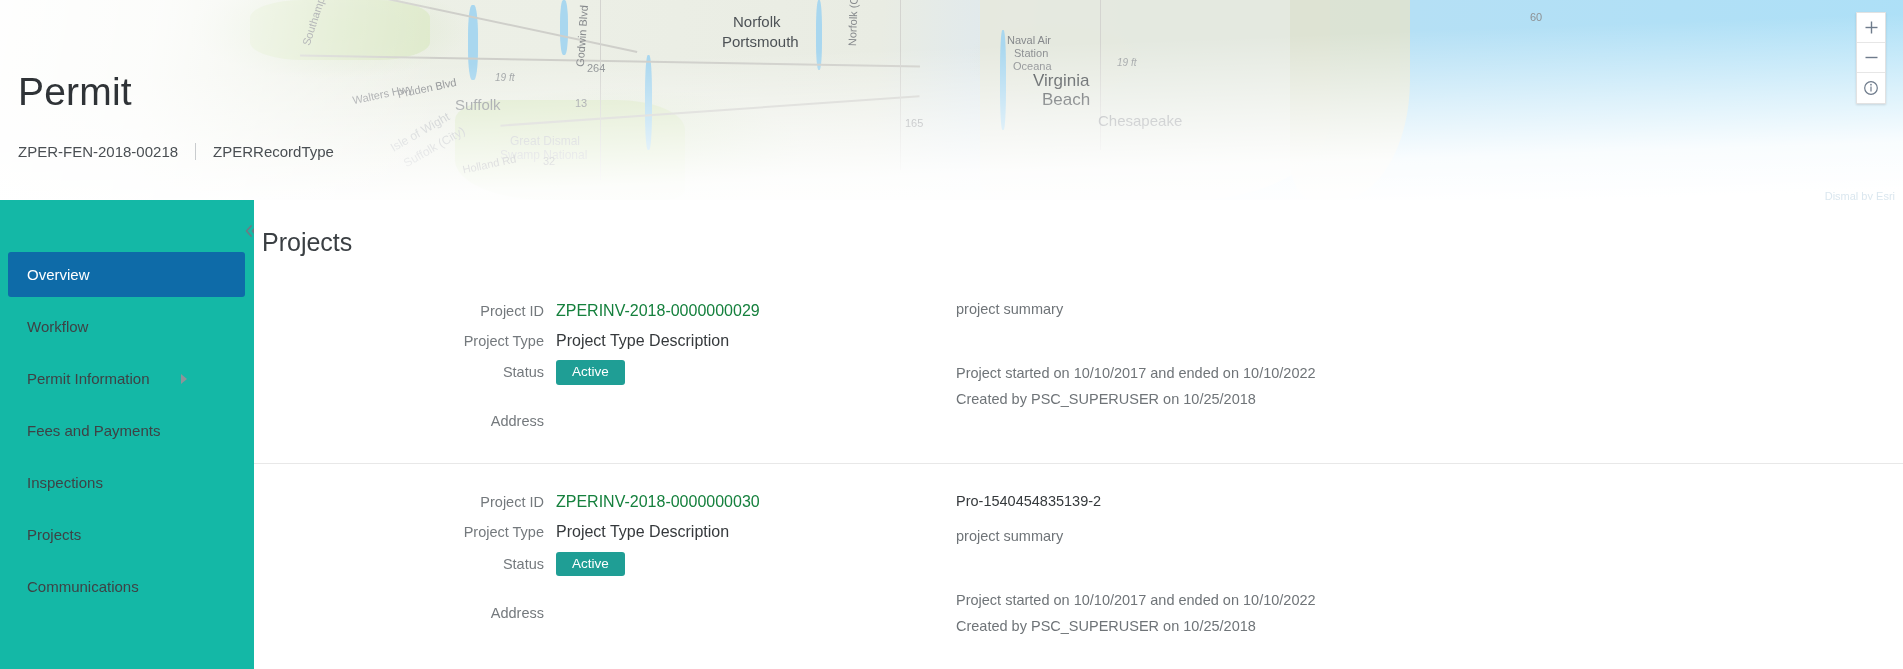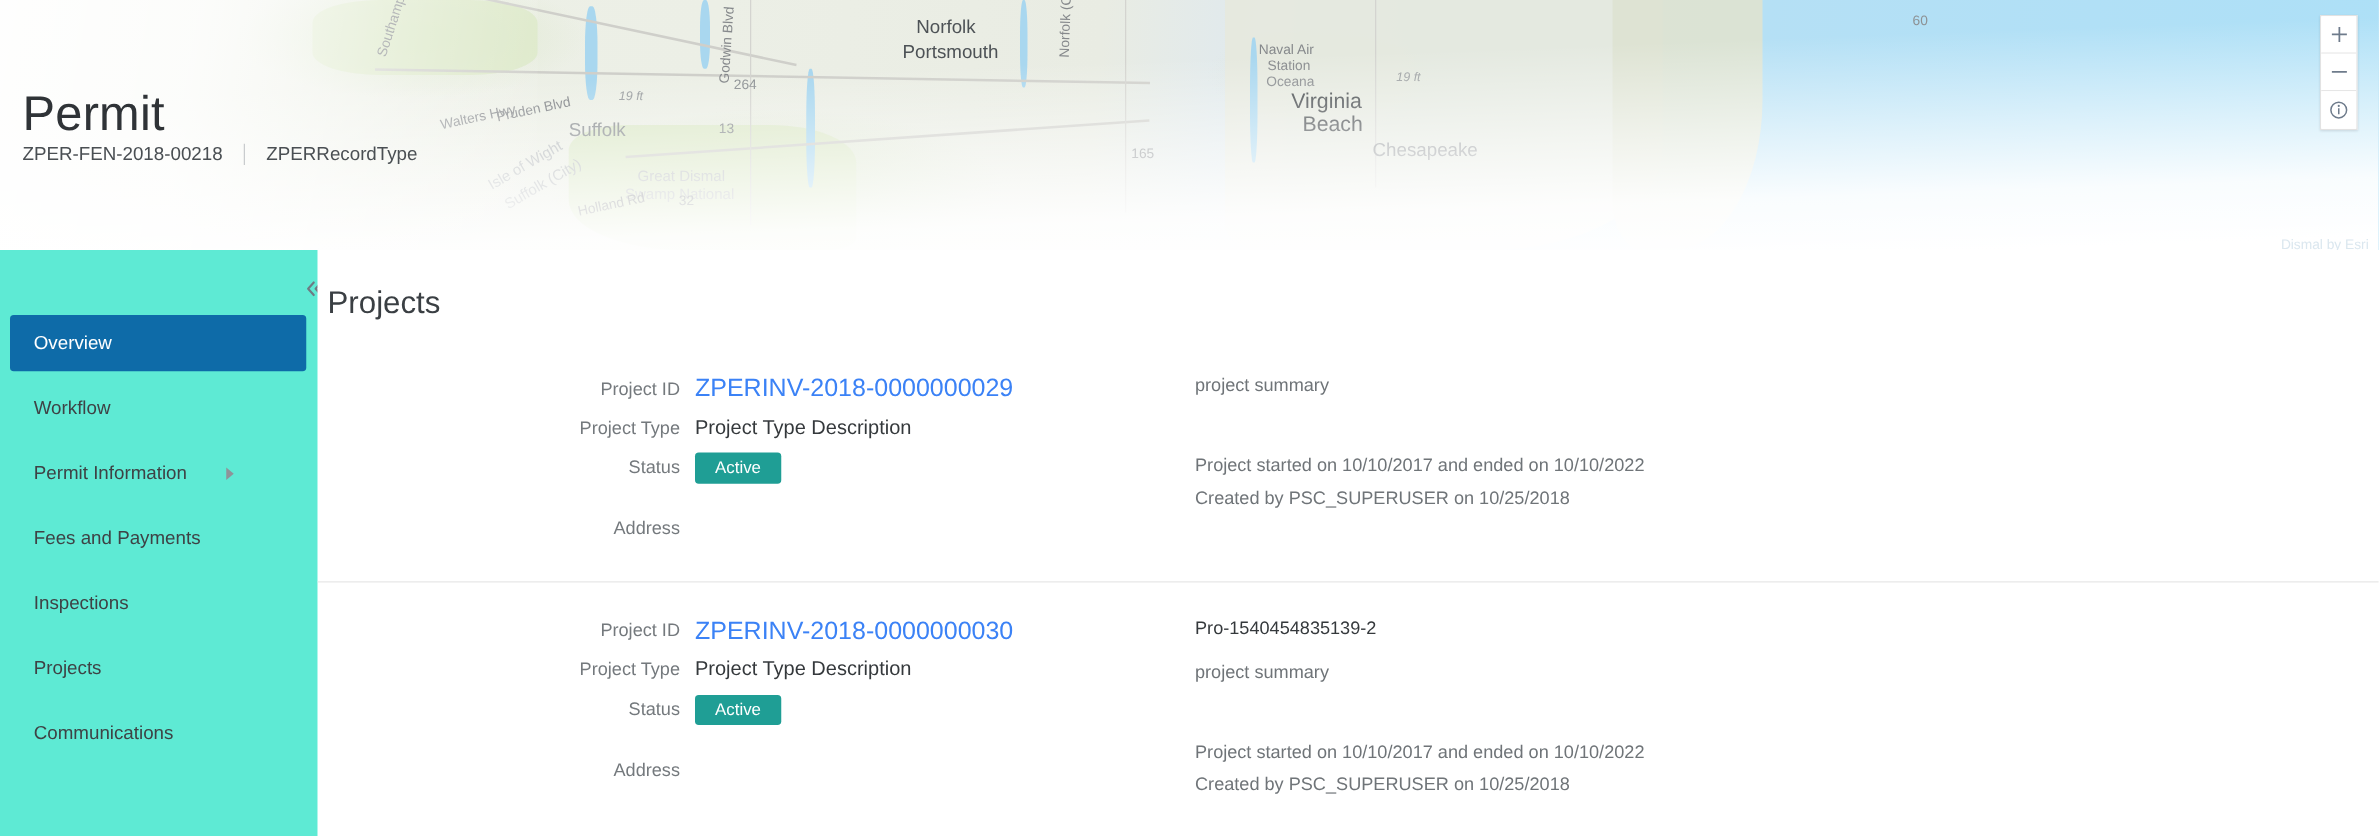--- a/index.html
+++ b/index.html
@@ -92,21 +92,21 @@
     z-index: 6;
   }
   #page-title {
     font-size: 39px;
     font-weight: 300;
     color: #2f3337;
     line-height: 1;
     letter-spacing: .2px;
   }
   #subtitle-row {
-    margin-top: 4px;
+    margin-top: 32px;
     display: flex;
     align-items: center;
     font-size: 15px;
     color: #4a4f53;
   }
   #subtitle-row .sep {
     display: inline-block;
     width: 1px; height: 17px;
     background: #c9ccce;
     margin: 0 17px;
@@ -142,21 +142,21 @@
     font-size: 11px;
     color: #dbe7ef;
     z-index: 6;
   }
 
   
   #sidebar {
     position: absolute;
     left: 0; top: 200px;
     width: 274px; height: 469px;
-    background: #5eead4;
+    background: #14b8a6;
     border-right: 1px solid #e4e4e4;
   }
   #collapse-btn {
     position: absolute;
     right: 8px; top: 18px;
     width: 26px; height: 26px;
     display: flex; align-items: center; justify-content: center;
     color: #6f7krc;
     color: #707a82;
     cursor: pointer;
@@ -243,22 +243,22 @@
     padding-right: 12px;
     font-size: 14.5px;
     color: #74797d;
     flex: none;
   }
   .field-value {
     font-size: 16px;
     color: #35393c;
   }
   .field-value.link {
-    color: #3b82f6;
-    font-size: 20px;
+    color: #15803d;
+    font-size: 16px;
     cursor: pointer;
   }
   .field.spacer-top { margin-top: 26px; }
   .badge {
     display: inline-block;
     background: #1f9e95;
     color: #ffffff;
     font-size: 13.5px;
     padding: 4px 16px 5px 16px;
     border-radius: 3px;

